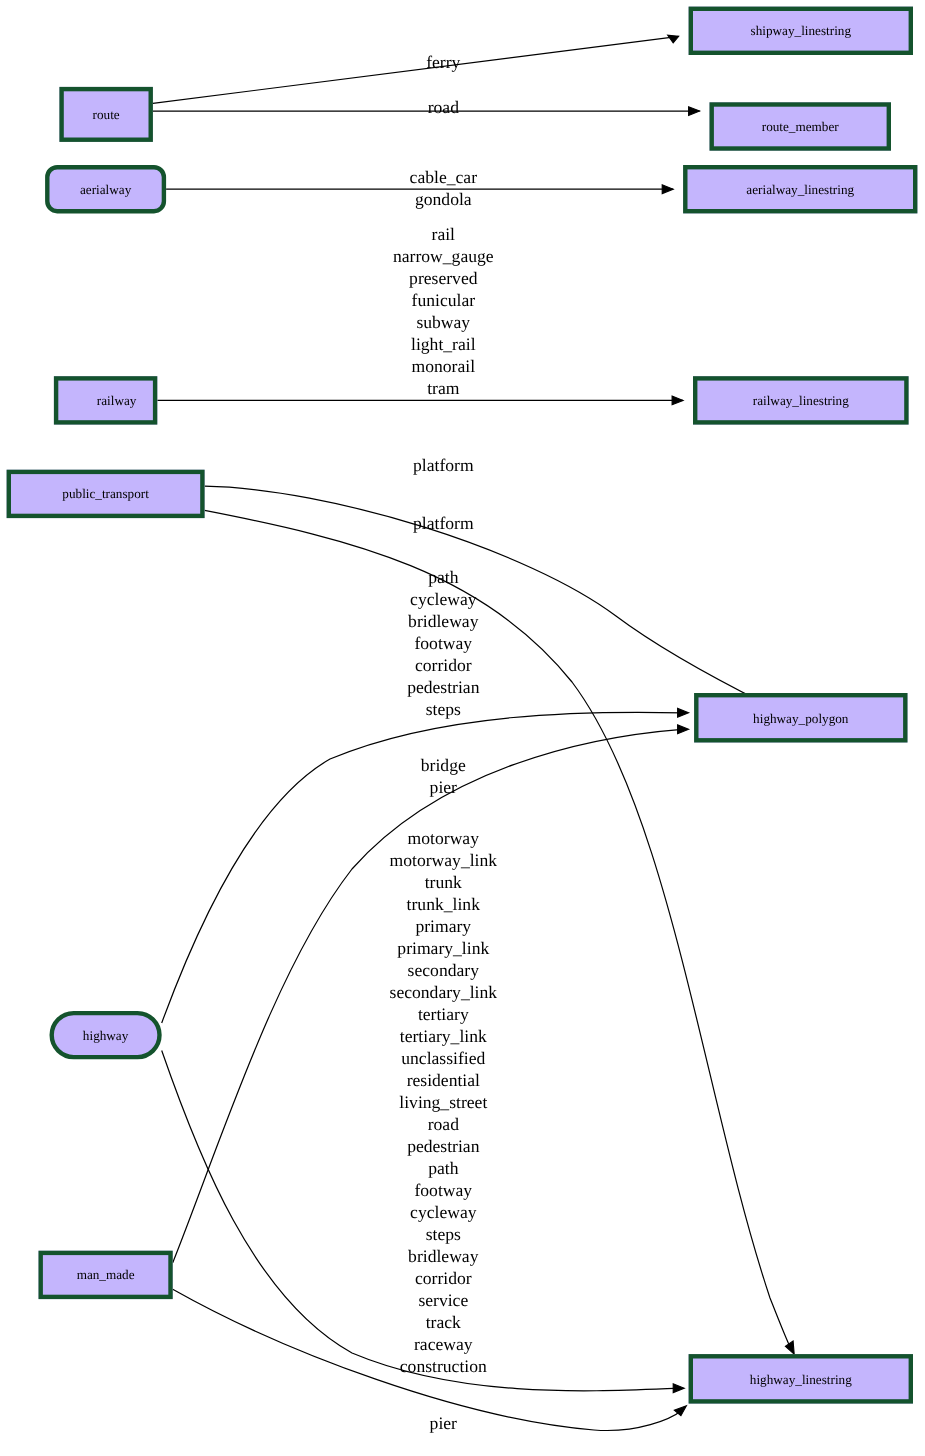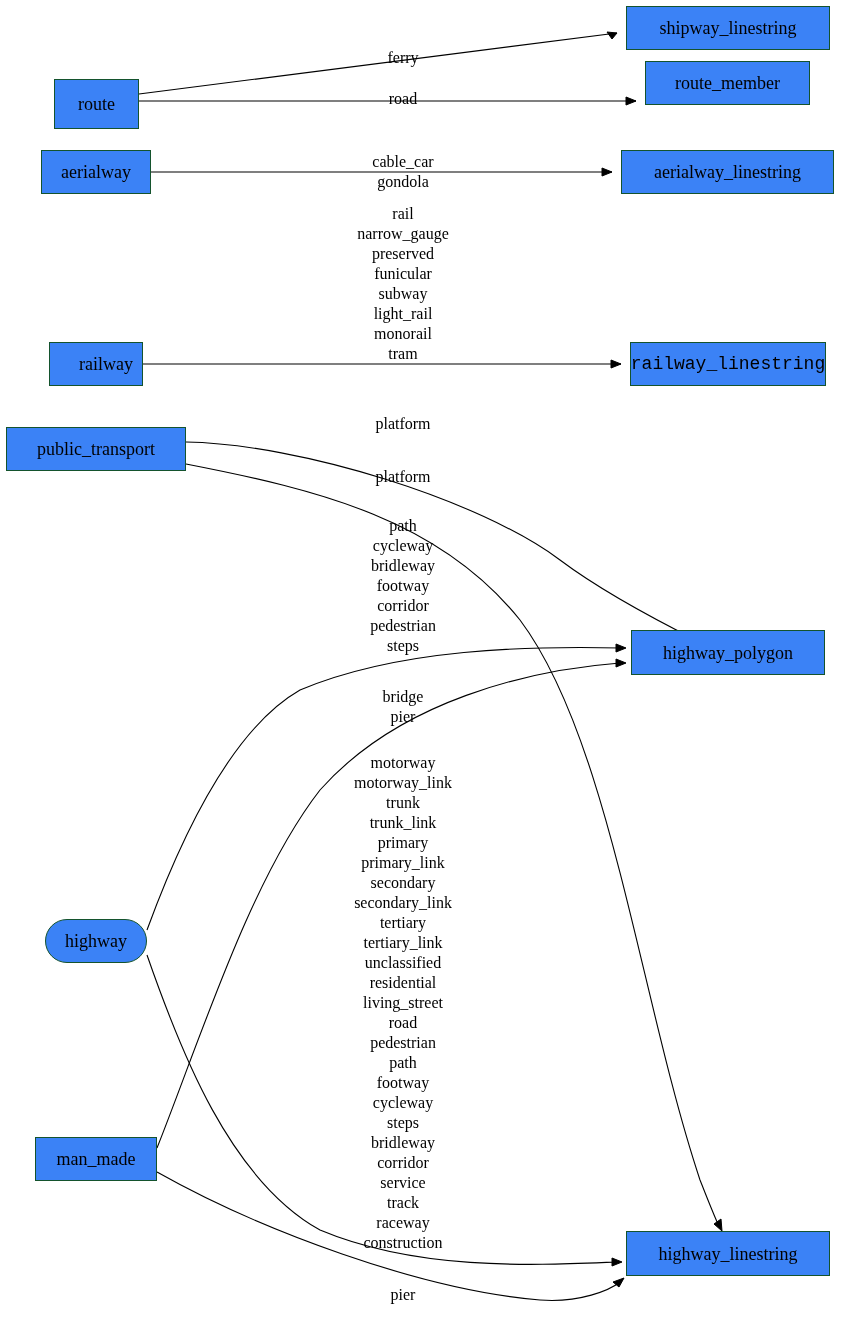--- a/index.html
+++ b/index.html
@@ -11,25 +11,25 @@
     position: relative;
     width: 841px;
     height: 1324px;
     background: #ffffff;
     font-family: "Liberation Serif", serif;
     overflow: hidden;
   }
   .node {
     position: absolute;
     box-sizing: border-box;
-    border: 1px solid #14532d;
-    background: #3b82f6;
+    border: 4px solid #14532d;
+    background: #c4b5fd;
     color: #000000;
     font-family: "Liberation Serif", serif;
-    font-size: 18px;
+    font-size: 12px;
     line-height: 1;
     display: flex;
     align-items: center;
     justify-content: center;
     white-space: nowrap;
     z-index: 3;
   }
   .edge-label {
     position: absolute;
     color: #000000;
@@ -101,25 +101,25 @@
         <polygon points="622,1262 612,1258 612,1266"></polygon>
       </g>
       <g>
         <path d="M157,1172 C260,1230 420,1290 540,1300 C580,1303 610,1290 620,1282"></path>
         <polygon points="624,1278 613,1282 619,1287"></polygon>
       </g>
     </svg>
   <div id="nodes">
       <div class="node" style="left: 54px; top: 79px; width: 85px; height: 50px;">route</div>
       <div class="node" style="left: 626px; top: 6px; width: 204px; height: 44px;">shipway_linestring</div>
-      <div class="node" style="left: 645px; top: 61px; width: 165px; height: 44px;">route_member</div>
-      <div class="node" style="left: 41px; top: 150px; width: 110px; height: 44px;">aerialway</div>
+      <div class="node" style="left: 645px; top: 93px; width: 165px; height: 44px;">route_member</div>
+      <div class="node" style="left: 41px; top: 150px; width: 110px; height: 44px; border-radius: 11px;">aerialway</div>
       <div class="node" style="left: 621px; top: 150px; width: 213px; height: 44px;">aerialway_linestring</div>
       <div class="node" style="left: 49px; top: 342px; width: 94px; height: 44px; padding-left: 20px;">railway</div>
-      <div class="node" style="left: 630px; top: 342px; width: 196px; height: 44px; font-family: Liberation Mono, monospace;">railway_linestring</div>
+      <div class="node" style="left: 630px; top: 342px; width: 196px; height: 44px;">railway_linestring</div>
       <div class="node" style="left: 6px; top: 427px; width: 180px; height: 44px;">public_transport</div>
       <div class="node" style="left: 631px; top: 630px; width: 194px; height: 45px;">highway_polygon</div>
       <div class="node" style="left: 45px; top: 919px; width: 102px; height: 44px; border-radius: 22px;">highway</div>
       <div class="node" style="left: 35px; top: 1137px; width: 122px; height: 44px;">man_made</div>
       <div class="node" style="left: 626px; top: 1231px; width: 204px; height: 45px;">highway_linestring</div>
     </div>
   <div id="labels">
       <div class="edge-label" style="left: 0px; width: 841px; top: 48px; transform: translateX(-17.5px);">ferry</div>
       <div class="edge-label" style="left: 0px; width: 841px; top: 89px; transform: translateX(-17.5px);">road</div>
       <div class="edge-label" style="left: 0px; width: 841px; top: 152px; transform: translateX(-17.5px);">cable_car

